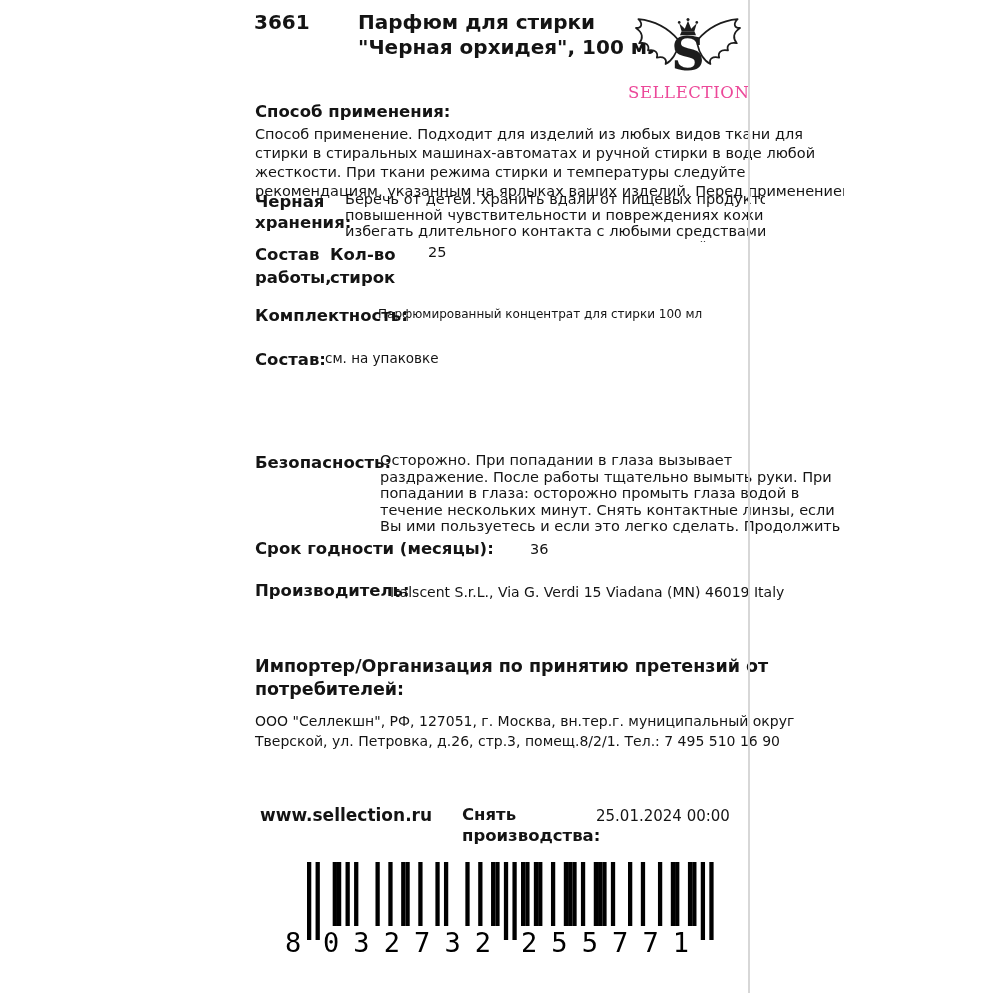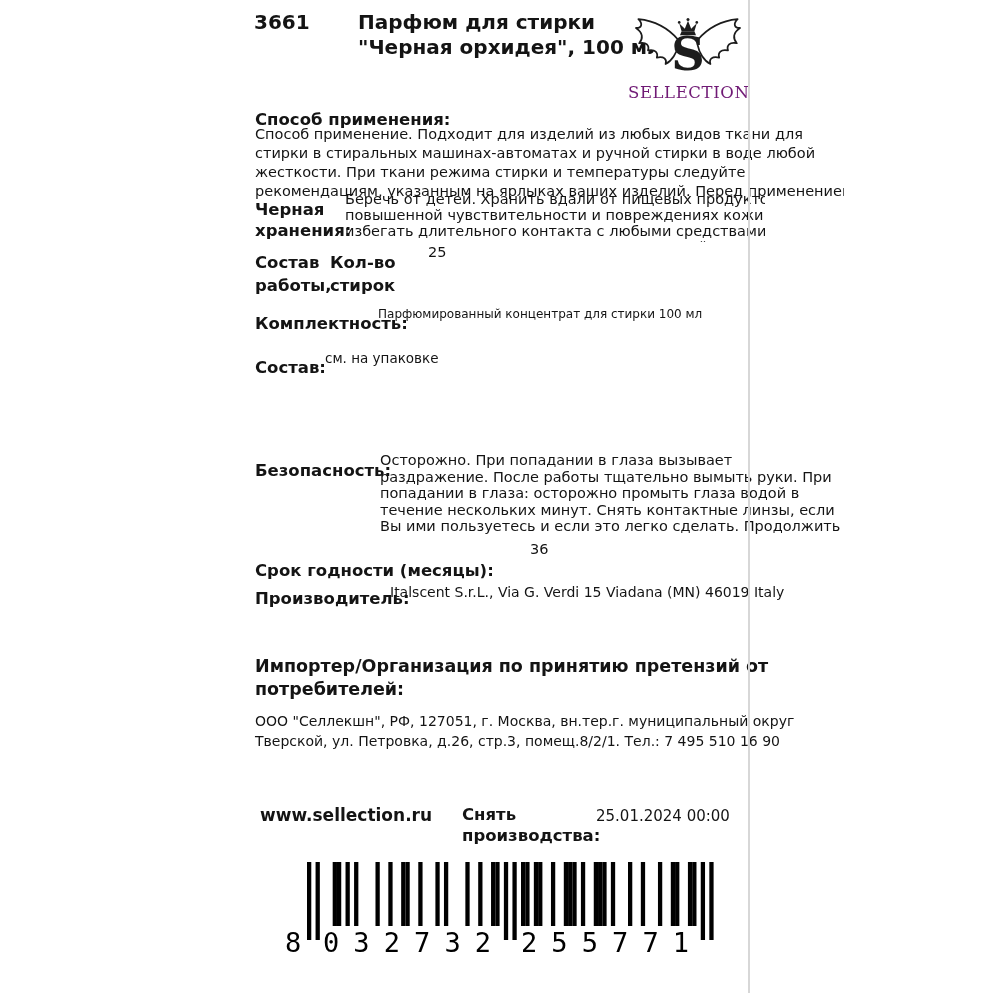--- a/index.html
+++ b/index.html
@@ -10,38 +10,38 @@
   .abs{position:absolute;}
   .nw{white-space:nowrap;}
   .b{font-weight:700;}
   
   #product-code{left:254px;top:10px;font-size:20px;line-height:25px;}
   #product-title{left:358px;top:10px;font-size:20px;line-height:25px;}
   
   #logo{left:628px;top:16px;width:120px;text-align:center;}
   #logo svg{display:block;margin:0 auto;}
   #brand-name{margin-top:3px;font-family:"DejaVu Serif","Liberation Serif",serif;
-    font-size:16.5px;letter-spacing:0.6px;color:#701a75;white-space:nowrap;}
-  
-  .label{font-size:16.5px;line-height:21px;font-weight:700;margin-top:8px;}
+    font-size:16.5px;letter-spacing:0.6px;color:#ec4899;white-space:nowrap;}
+  
+  .label{font-size:16.5px;line-height:21px;font-weight:700;}
   .txt{font-size:14.5px;}
   #usage-heading{left:255px;top:101px;}
   #usage-text{left:255px;top:125px;line-height:19px;}
   #storage-label{left:255px;top:191px;}
   #storage-text{left:345px;top:191px;line-height:16px;height:51px;overflow:hidden;width:420px;}
   #worktime-label1{left:255px;top:243px;line-height:23px;}
   #worktime-label2{left:330px;top:243px;line-height:23px;}
   #worktime-value{left:428px;top:244px;}
   #completeness-label{left:255px;top:305px;}
   #completeness-value{left:378px;top:307px;font-size:12px;}
   #composition-label{left:255px;top:349px;}
   #composition-value{left:325px;top:350px;font-size:13.5px;}
   #safety-label{left:255px;top:452px;}
   #safety-text{left:380px;top:452px;line-height:16.6px;}
-  #shelf-label{left:255px;top:552px;}
+  #shelf-label{left:255px;top:538px;}
   #shelf-value{left:530px;top:541px;}
   #manufacturer-label{left:255px;top:580px;}
   #manufacturer-value{left:390px;top:584px;font-size:14px;}
   #importer-heading{left:255px;top:655px;font-size:17.5px;line-height:23px;font-weight:700;}
   #importer-address{left:255px;top:711px;font-size:14px;line-height:20px;}
   #website{left:260px;top:805px;font-size:17px;font-weight:700;}
   #date-label{left:462px;top:804px;width:140px;font-size:16.5px;line-height:21px;font-weight:700;}
   #date-value{left:596px;top:807px;font-size:15px;}
   
   #right-divider{left:748px;top:0;width:2px;height:993px;background:#d7d7d7;}

